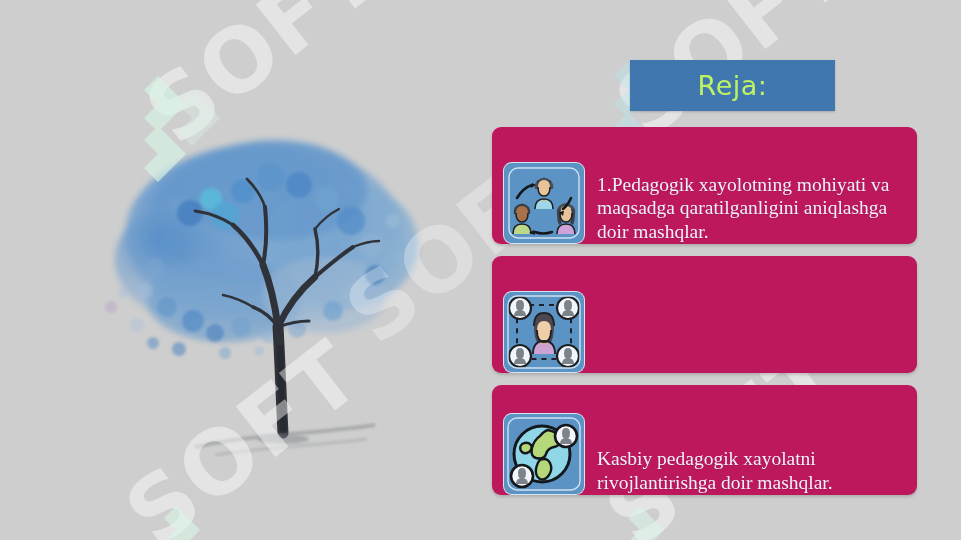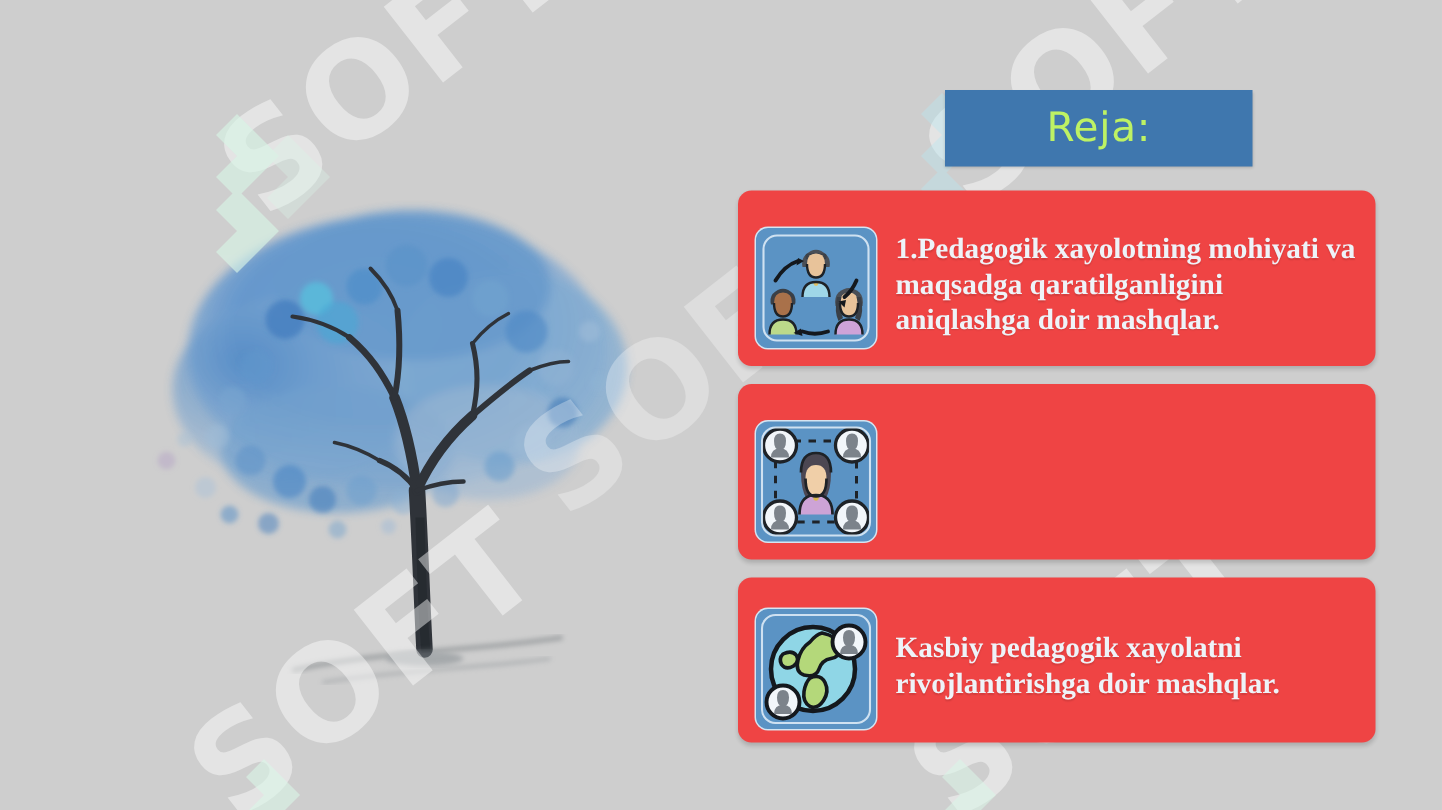--- a/index.html
+++ b/index.html
@@ -44,24 +44,24 @@
     box-shadow:0 1px 2px rgba(0,0,0,.18);
     display:flex;align-items:center;justify-content:center;
   }
   .title-box .title-txt{
     font-family:"DejaVu Sans", sans-serif;
     font-size:27px;font-weight:400;color:#bef264;letter-spacing:.5px;
   }
 
   .card{
     position:absolute;left:0;width:425px;
-    background:#ef4444;
+    background:#be185d;
     border-radius:9px;
     box-shadow:0 2px 3px rgba(0,0,0,.16);
-    display:flex;align-items:center;font-weight:bold;
+    display:flex;align-items:flex-end;
   }
   .card-1{top:127px;height:117px;}
   .card-2{top:256px;height:117px;}
   .card-3{top:385px;height:110px;}
 
   .icon-box{
     flex:0 0 auto;
     width:80px;height:80px;
     margin:12px 0 0 11px;
     border:1px solid rgba(235,243,250,.85);

